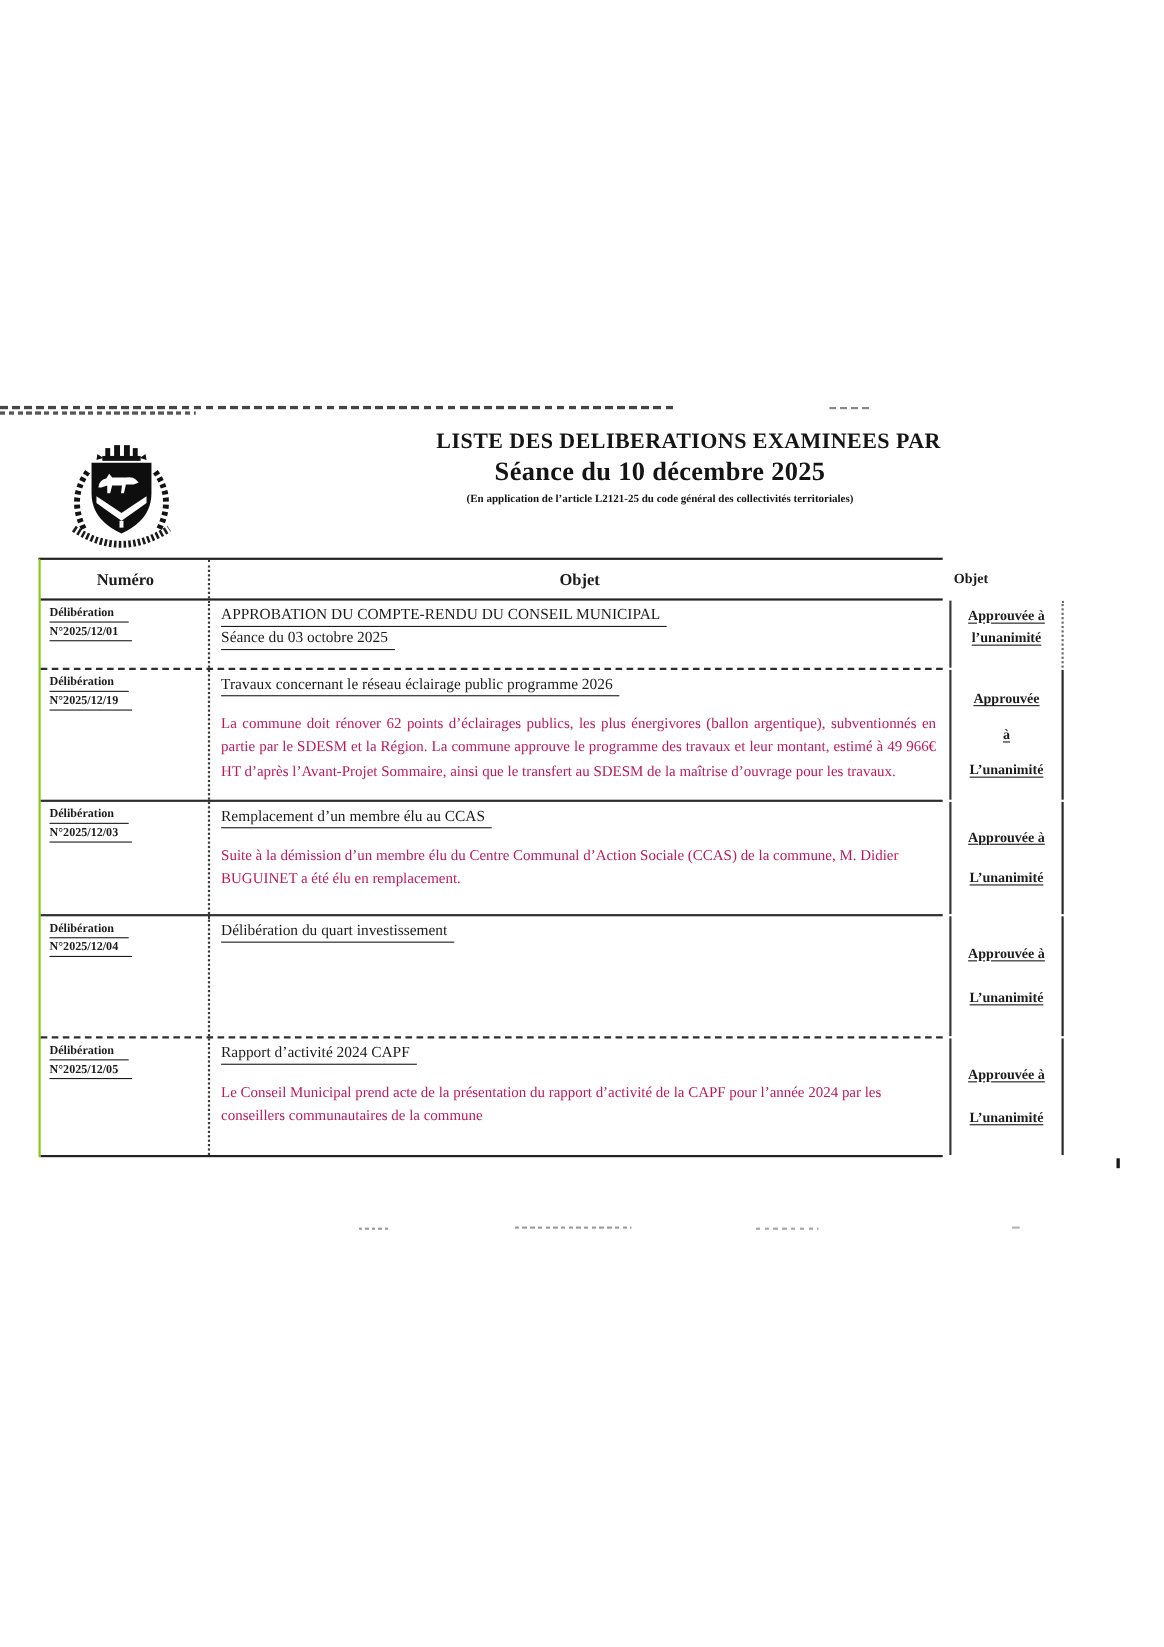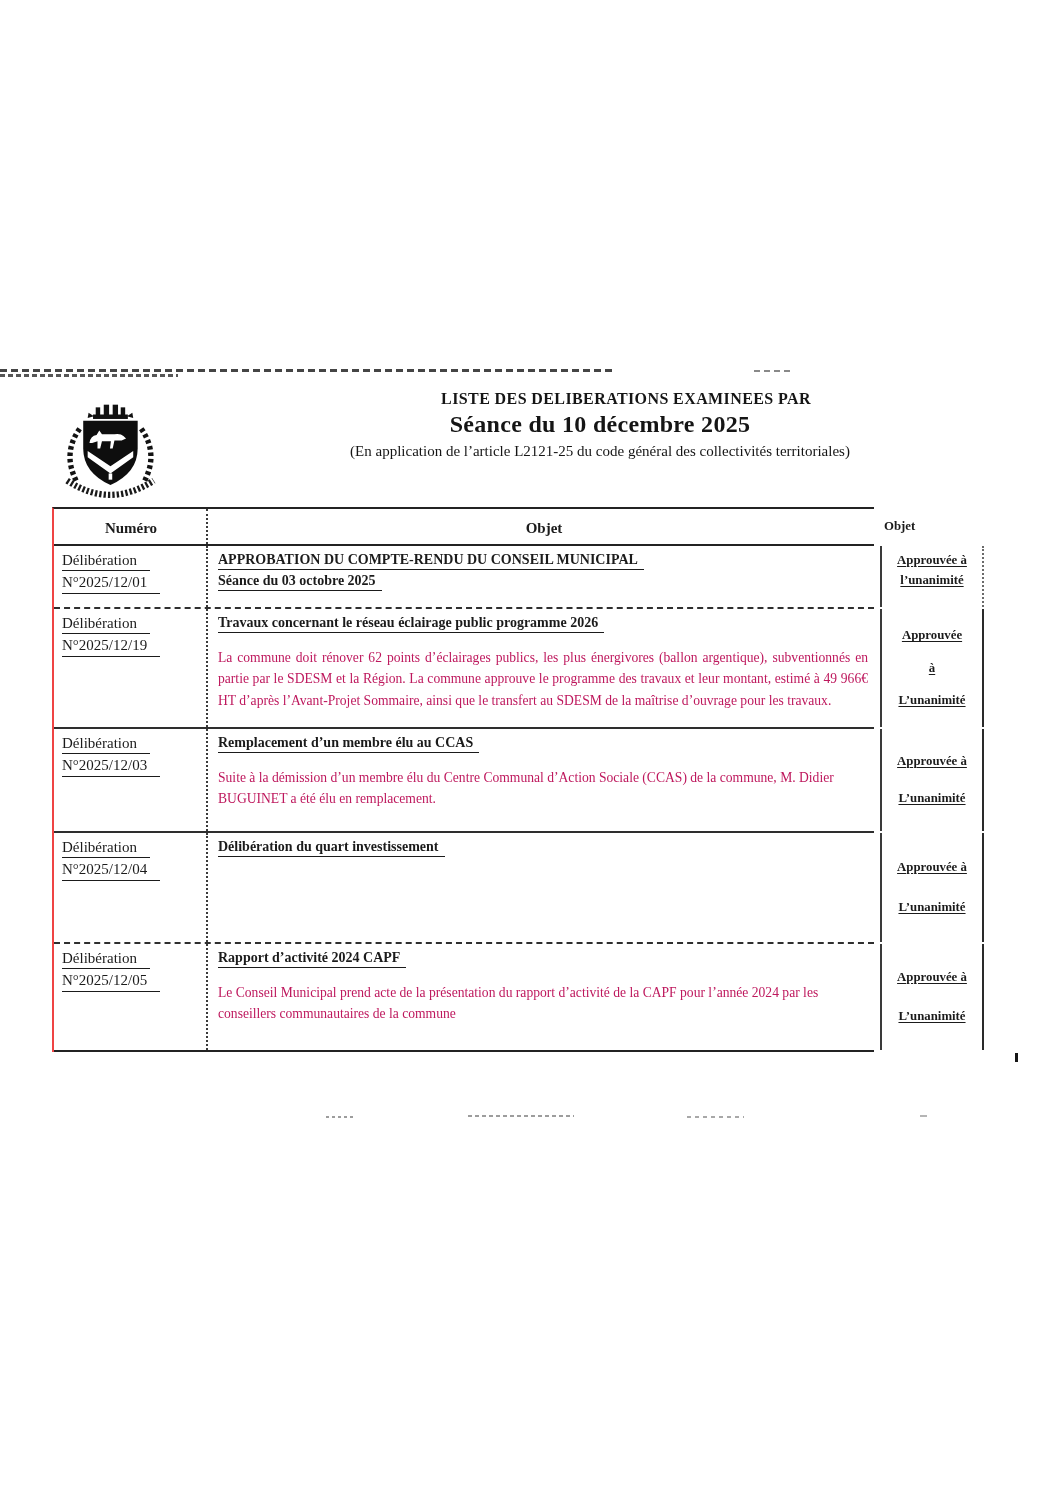--- a/index.html
+++ b/index.html
@@ -18,50 +18,50 @@
     background:repeating-linear-gradient(90deg,#3a3a3a 0 6px, transparent 6px 10px); opacity:.6; }
   .noise-b1 { left:326px; top:1116px; width:28px; height:2px; background:repeating-linear-gradient(90deg,#9d9d9d 0 3px, transparent 3px 6px); }
   .noise-b2 { left:468px; top:1115px; width:106px; height:2px; background:repeating-linear-gradient(90deg,#9d9d9d 0 4px, transparent 4px 7px); }
   .noise-b3 { left:687px; top:1116px; width:57px; height:2px; background:repeating-linear-gradient(90deg,#a8a8a8 0 4px, transparent 4px 8px); }
   .noise-b4 { left:920px; top:1115px; width:7px; height:2px; background:#b5b5b5; }
   .tick-right { left:1015px; top:1053px; width:3px; height:9px; background:#161616; }
 
   
   .logo { position:absolute; left:55px; top:402px; width:110px; height:100px; }
   .doc-header { position:absolute; left:170px; top:390px; width:860px; text-align:center; color:#151515; }
-  .title-line1 { font-size:16px; font-weight:bold; letter-spacing:.4px; margin-left:52px; }
+  .title-line1 { font-size:20px; font-weight:bold; letter-spacing:.4px; margin-left:52px; }
   .title-line2 { font-size:16px; font-weight:bold; letter-spacing:.4px; margin-top:2px; }
   .session-title { font-size:24px; font-weight:bold; margin-top:3px; letter-spacing:.3px; }
-  .subtitle { font-size:15px; font-weight:normal; margin-top:5px; }
+  .subtitle { font-size:10px; font-weight:bold; margin-top:5px; }
 
   
-  .tbl { position:absolute; left:52px; top:507px; width:822px;
-         border-top:2px solid #232323; border-left:2px solid #ef4444; color:#1b1b1b; }
+  .tbl { position:absolute; left:35px; top:507px; width:822px;
+         border-top:2px solid #232323; border-left:2px solid #84cc16; color:#1b1b1b; }
   .row { display:grid; grid-template-columns:154px 674px 102px; }
   .row .c1 { border-right:2px dotted #3a3a3a; }
   .row .c2 { border-right:2px solid #3a3a3a; }
 
   .rhead { height:37px; border-bottom:2px solid #232323; font-weight:bold; font-size:15px; }
   .rhead .c1, .rhead .c2 { display:flex; align-items:flex-end; justify-content:center; padding-bottom:7px; }
   .rhead .c2 { border-right:none; }
   .rhead .c3 { display:flex; align-items:flex-start; justify-content:center; padding-top:1px; }
 
   .r1 { height:63px;  border-bottom:2px dashed #2e2e2e; }
   .r2 { height:120px; border-bottom:2px solid  #2e2e2e; }
   .r3 { height:104px; border-bottom:2px solid  #2e2e2e; }
   .r4 { height:111px; border-bottom:2px dashed #2e2e2e; }
   .r5 { height:108px; border-bottom:2px solid  #232323; }
 
   .c1 { padding:4px 6px 0 8px; }
-  .numline { display:inline-block; font-weight:normal; font-size:15px;
+  .numline { display:inline-block; font-weight:bold; font-size:11px;
              border-bottom:1.6px solid #1b1b1b; padding-right:13px; line-height:1.35; }
   .numwrap { display:flex; flex-direction:column; align-items:flex-start; gap:1px; }
 
   .c2 { padding:4px 12px 4px 10px; }
-  .obj-title { display:inline-block; font-weight:bold; font-size:14px;
+  .obj-title { display:inline-block; font-weight:normal; font-size:14px;
                border-bottom:1.6px solid #1b1b1b; padding-right:6px; line-height:1.3; margin-bottom:2px; }
   .obj-body { font-size:13.6px; line-height:1.56; margin-top:12px; color:#be185d; }
   .justify .obj-body { text-align:justify; }
 
   .c3 { display:flex; flex-direction:column; align-items:center; justify-content:space-evenly;
         font-weight:bold; font-size:12.8px; text-align:center; padding:2px 2px; }
   .vote-line { text-decoration:underline; text-decoration-thickness:1.3px; text-underline-offset:2px; }
   .r1 .c3 { padding-bottom:14px; }
   .r1 .c2 .obj-title { margin-bottom:1px; }
   .r1 .c3v { border-right:2px dotted #6a6a6a; }

